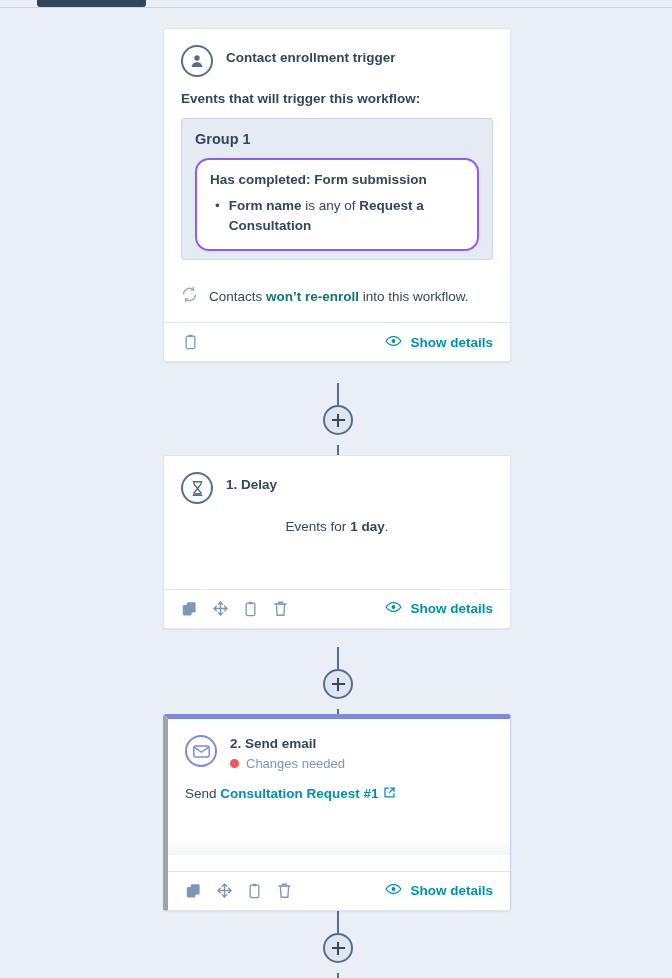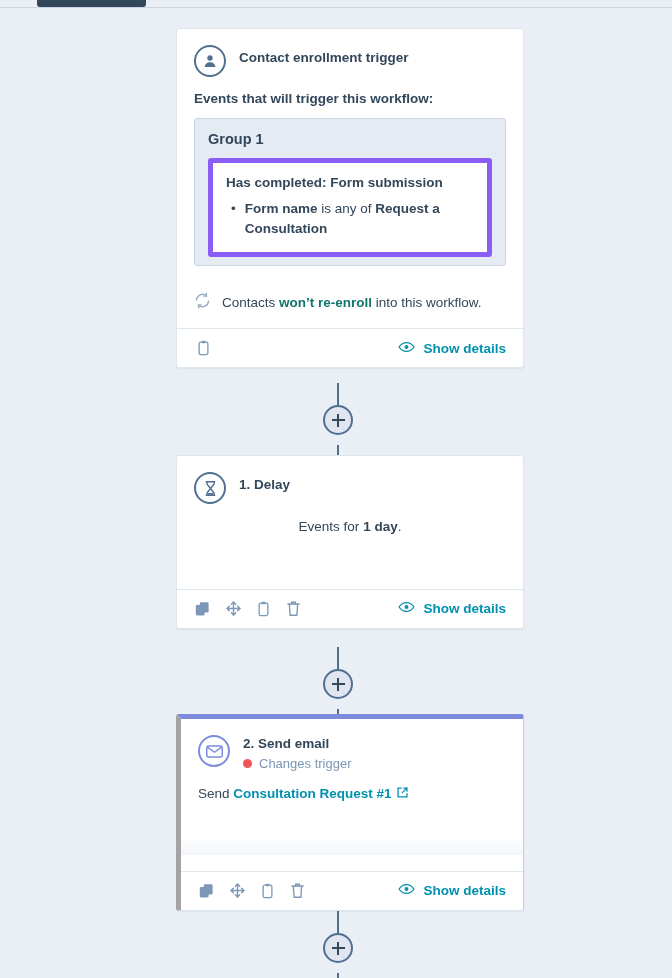--- a/index.html
+++ b/index.html
@@ -68,21 +68,21 @@
   .plus-node .plus-h {
     position: absolute;
     background: #33475b;
   }
   .plus-node .plus-h { width: 13px; height: 2px; }
   .plus-node .plus-v { width: 2px; height: 13px; }
 
   
   .card {
     position: absolute;
-    left: 176px;
+    left: 163px;
     width: 348px;
     background: #ffffff;
     border: 1px solid #dde5ed;
     border-radius: 3px;
     box-shadow: 0 1px 2px rgba(0,0,0,0.06);
   }
   .card.selected-email {
     border-top: 5px solid #7c8bdb;
     border-left: 5px solid #a3a3a3;
     border-right: 1px solid #c7cde8;
@@ -150,22 +150,22 @@
     padding: 12px 13px 8px 13px;
   }
   .group-title {
     font-size: 14.5px;
     font-weight: bold;
     color: #33475b;
     margin-bottom: 11px;
   }
   .filter-box {
     background: #ffffff;
-    border: 5px solid #8b5cf6;
-    border-radius: 3px;
+    border: 2px solid #8b5cf6;
+    border-radius: 14px;
     padding: 12px 13px 14px 13px;
   }
   .filter-title {
     font-size: 13.5px;
     font-weight: bold;
     color: #33475b;
     margin-bottom: 9px;
   }
   .filter-item {
     display: flex;
@@ -409,21 +409,21 @@
         <span class="node-icon email">
           <svg width="17" height="13" viewBox="0 0 22 16" fill="none" stroke="#7c8bdb" stroke-width="1.9" stroke-linejoin="round">
             <rect x="1" y="1" width="20" height="14" rx="2"></rect>
             <polyline points="1.8,2.4 11,9 20.2,2.4"></polyline>
           </svg>
         </span>
         <div class="head-text" style="padding-top:1px;">
           <div class="node-title">2. Send email</div>
           <div class="node-status">
             <span class="status-dot"></span>
-            <span>Changes trigger</span>
+            <span>Changes needed</span>
           </div>
         </div>
       </div>
       <div class="body-text">
         <span>Send</span>
         <a class="email-link" href="#">Consultation Request #1</a><span style="display:inline-block;vertical-align:-1px;margin-left:4px;">
           <svg width="13" height="13" viewBox="0 0 16 16" fill="none" stroke="#0091ae" stroke-width="1.6" stroke-linecap="round" stroke-linejoin="round">
             <path d="M6.5 2.5H2.5v11h11v-4"></path>
             <polyline points="9.5,2.5 13.5,2.5 13.5,6.5"></polyline>
             <line x1="13.5" y1="2.5" x2="7.8" y2="8.2"></line>

